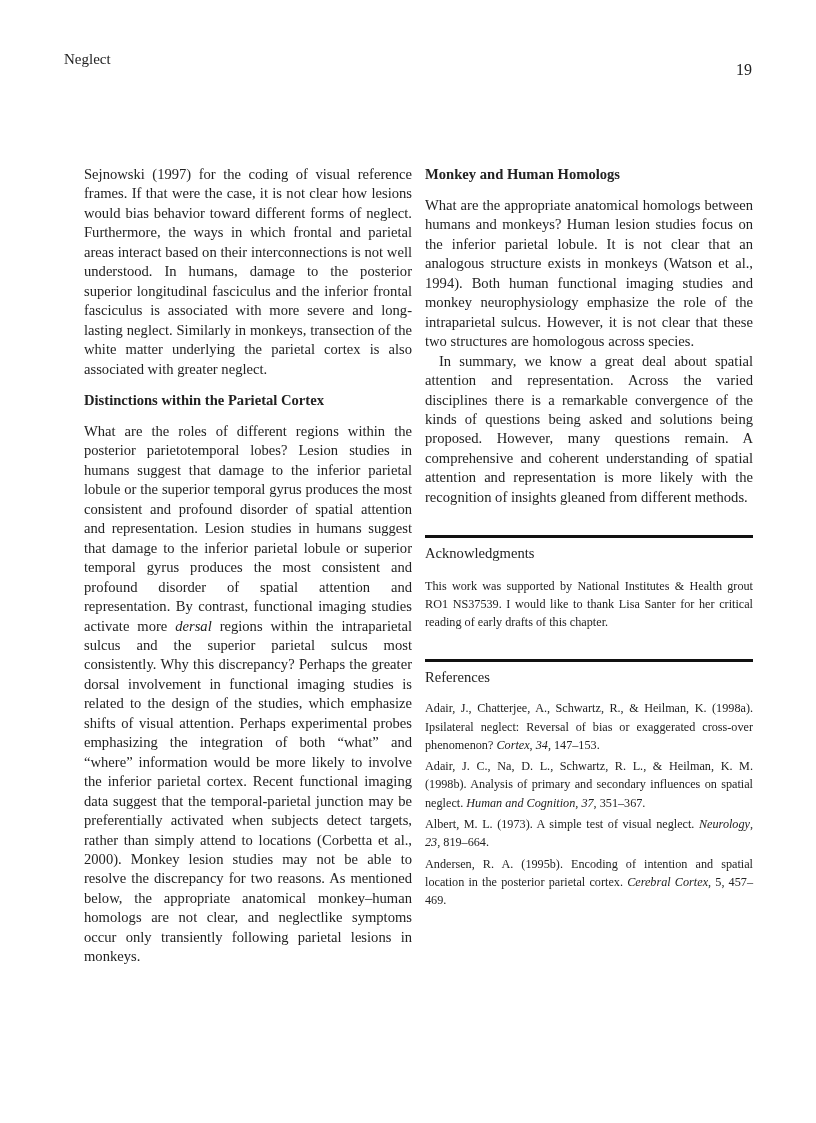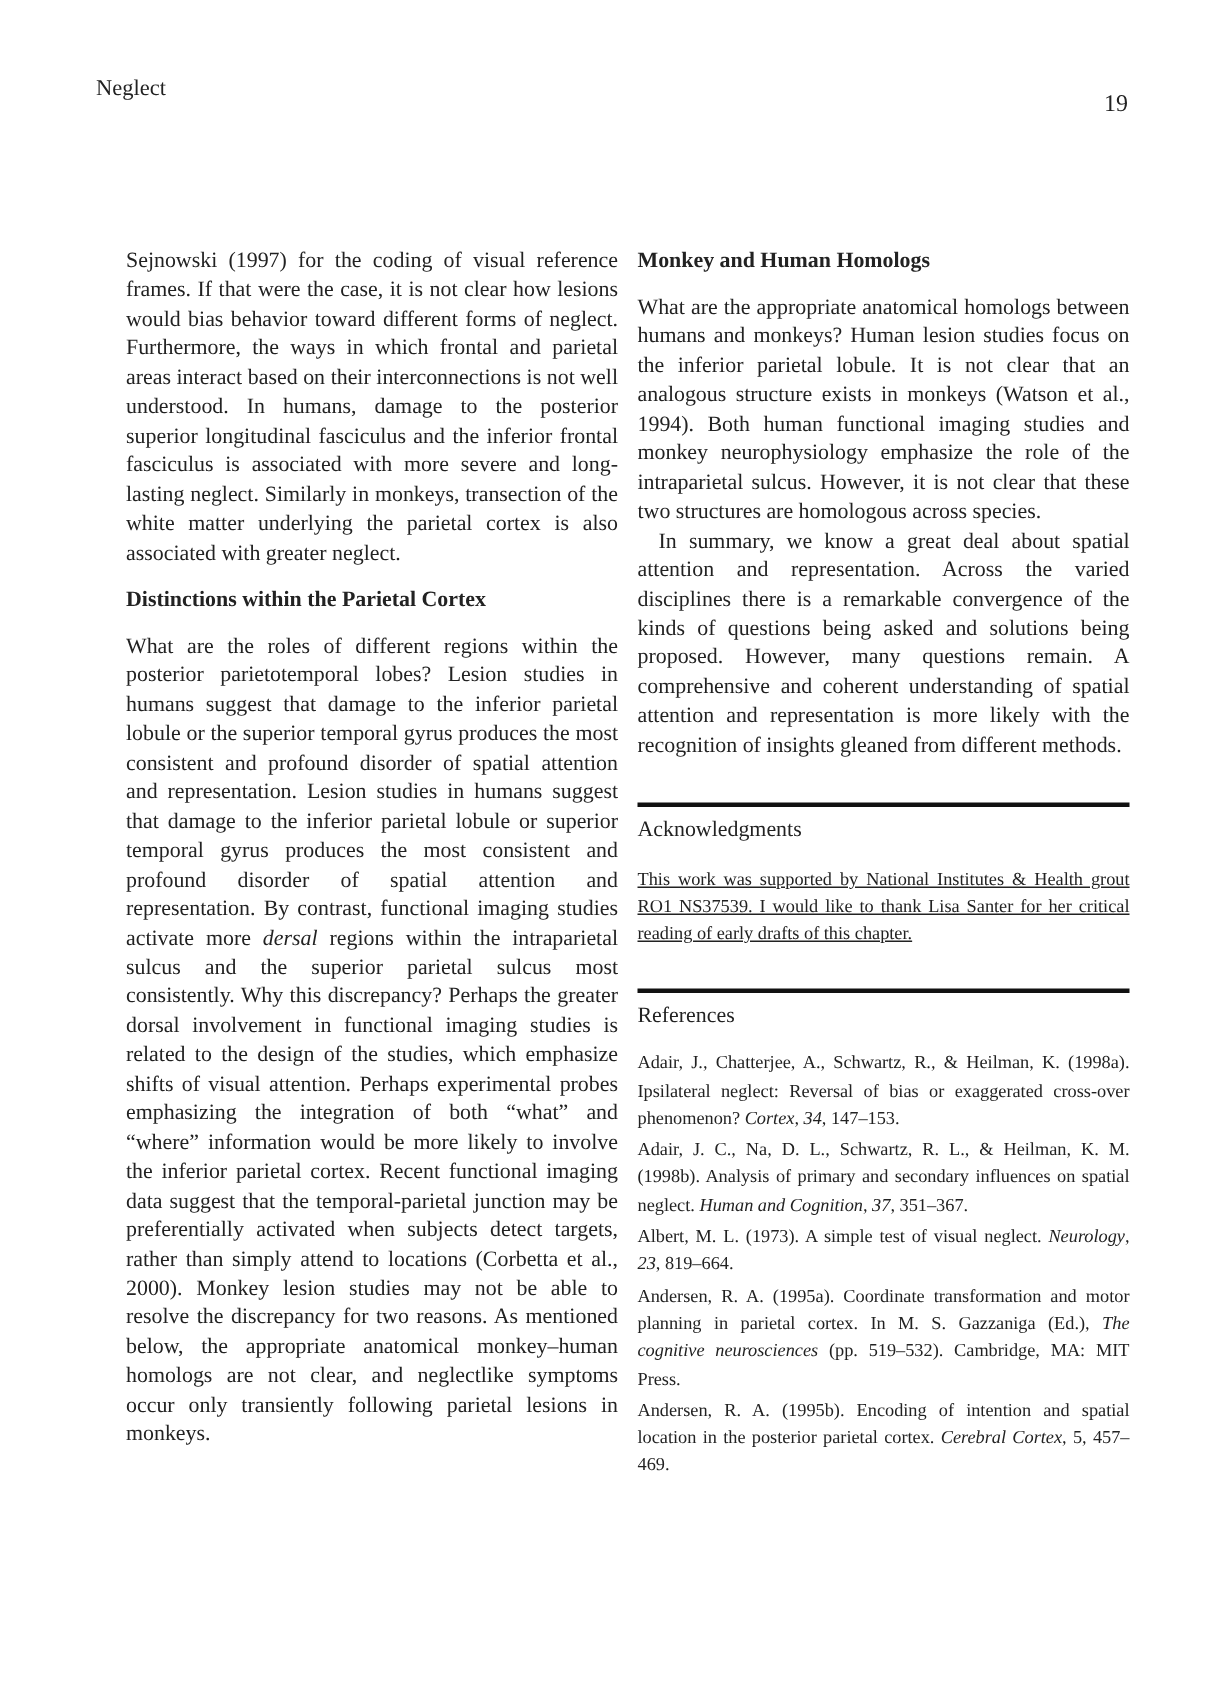--- a/index.html
+++ b/index.html
@@ -10,21 +10,21 @@
   .col { position: absolute; top: 165px; width: 328px; }
   .col-left { left: 52px; margin-left: 32px; }
   .col-right { left: 425px; }
   p { margin: 0; font-size: 14.6px; line-height: 19.45px; text-align: justify; }
   p.indent { text-indent: 14px; }
   h3.sub { margin: 0; font-size: 14.6px; font-weight: bold; line-height: 19px; }
   .col-left h3.sub { margin-top: 12px; margin-bottom: 12px; }
   .col-right h3.sub { margin-bottom: 12px; }
   .rule { border-top: 3px solid #111; margin-top: 28px; }
   h3.sect { margin: 5px 0 0 0; font-size: 14.6px; font-weight: normal; line-height: 20px; }
-  .ack { margin-top: 14px; font-size: 12.2px; line-height: 18px; text-decoration: underline; }
+  .ack { margin-top: 14px; font-size: 12.2px; line-height: 18px; }
   .refs { margin-top: 12px; }
   .ref { font-size: 12.2px; line-height: 18.3px; text-align: justify; margin: 0 0 3px 0; font-family: Liberation Serif, serif; }
   i { font-style: italic; }
 </style>
 </head>
 <body>
 
 <div class="running-head">Neglect</div>
 <div class="page-number">19</div>
 
@@ -42,16 +42,15 @@
   <div class="rule"></div>
   <h3 class="sect">Acknowledgments</h3>
   <p class="ack">This work was supported by National Institutes &amp; Health grout RO1 NS37539. I would like to thank Lisa Santer for her critical reading of early drafts of this chapter.</p>
 
   <div class="rule"></div>
   <h3 class="sect">References</h3>
   <div class="refs">
     <p class="ref"><span>Adair, J., Chatterjee, A., Schwartz, R., &amp; Heilman, K. (1998a). Ipsilateral neglect: Reversal of bias or exaggerated cross-over phenomenon? </span><i>Cortex</i><span>, </span><i>34</i><span>, 147–153.</span></p>
     <p class="ref"><span>Adair, J. C., Na, D. L., Schwartz, R. L., &amp; Heilman, K. M. (1998b). Analysis of primary and secondary influences on spatial neglect. </span><i>Human and Cognition</i><span>, </span><i>37</i><span>, 351–367.</span></p>
     <p class="ref"><span>Albert, M. L. (1973). A simple test of visual neglect. </span><i>Neurology</i><span>, </span><i>23</i><span>, 819–664.</span></p>
-    <p class="ref"><span>Andersen, R. A. (1995a). Coordinate transformation and motor planning in parietal cortex. In M. S. Gazzaniga (Ed.), </span><i>The cognitive neurosciences</i><span> (pp. 519–532). Cambridge, MA: MIT Press.</span><i></i><span></span></p>
     <p class="ref"><span>Andersen, R. A. (1995b). Encoding of intention and spatial location in the posterior parietal cortex. </span><i>Cerebral Cortex</i><span>,</span><i></i><span> 5, 457–469.</span></p>
   </div>
 </div>
 
 </body></html>

